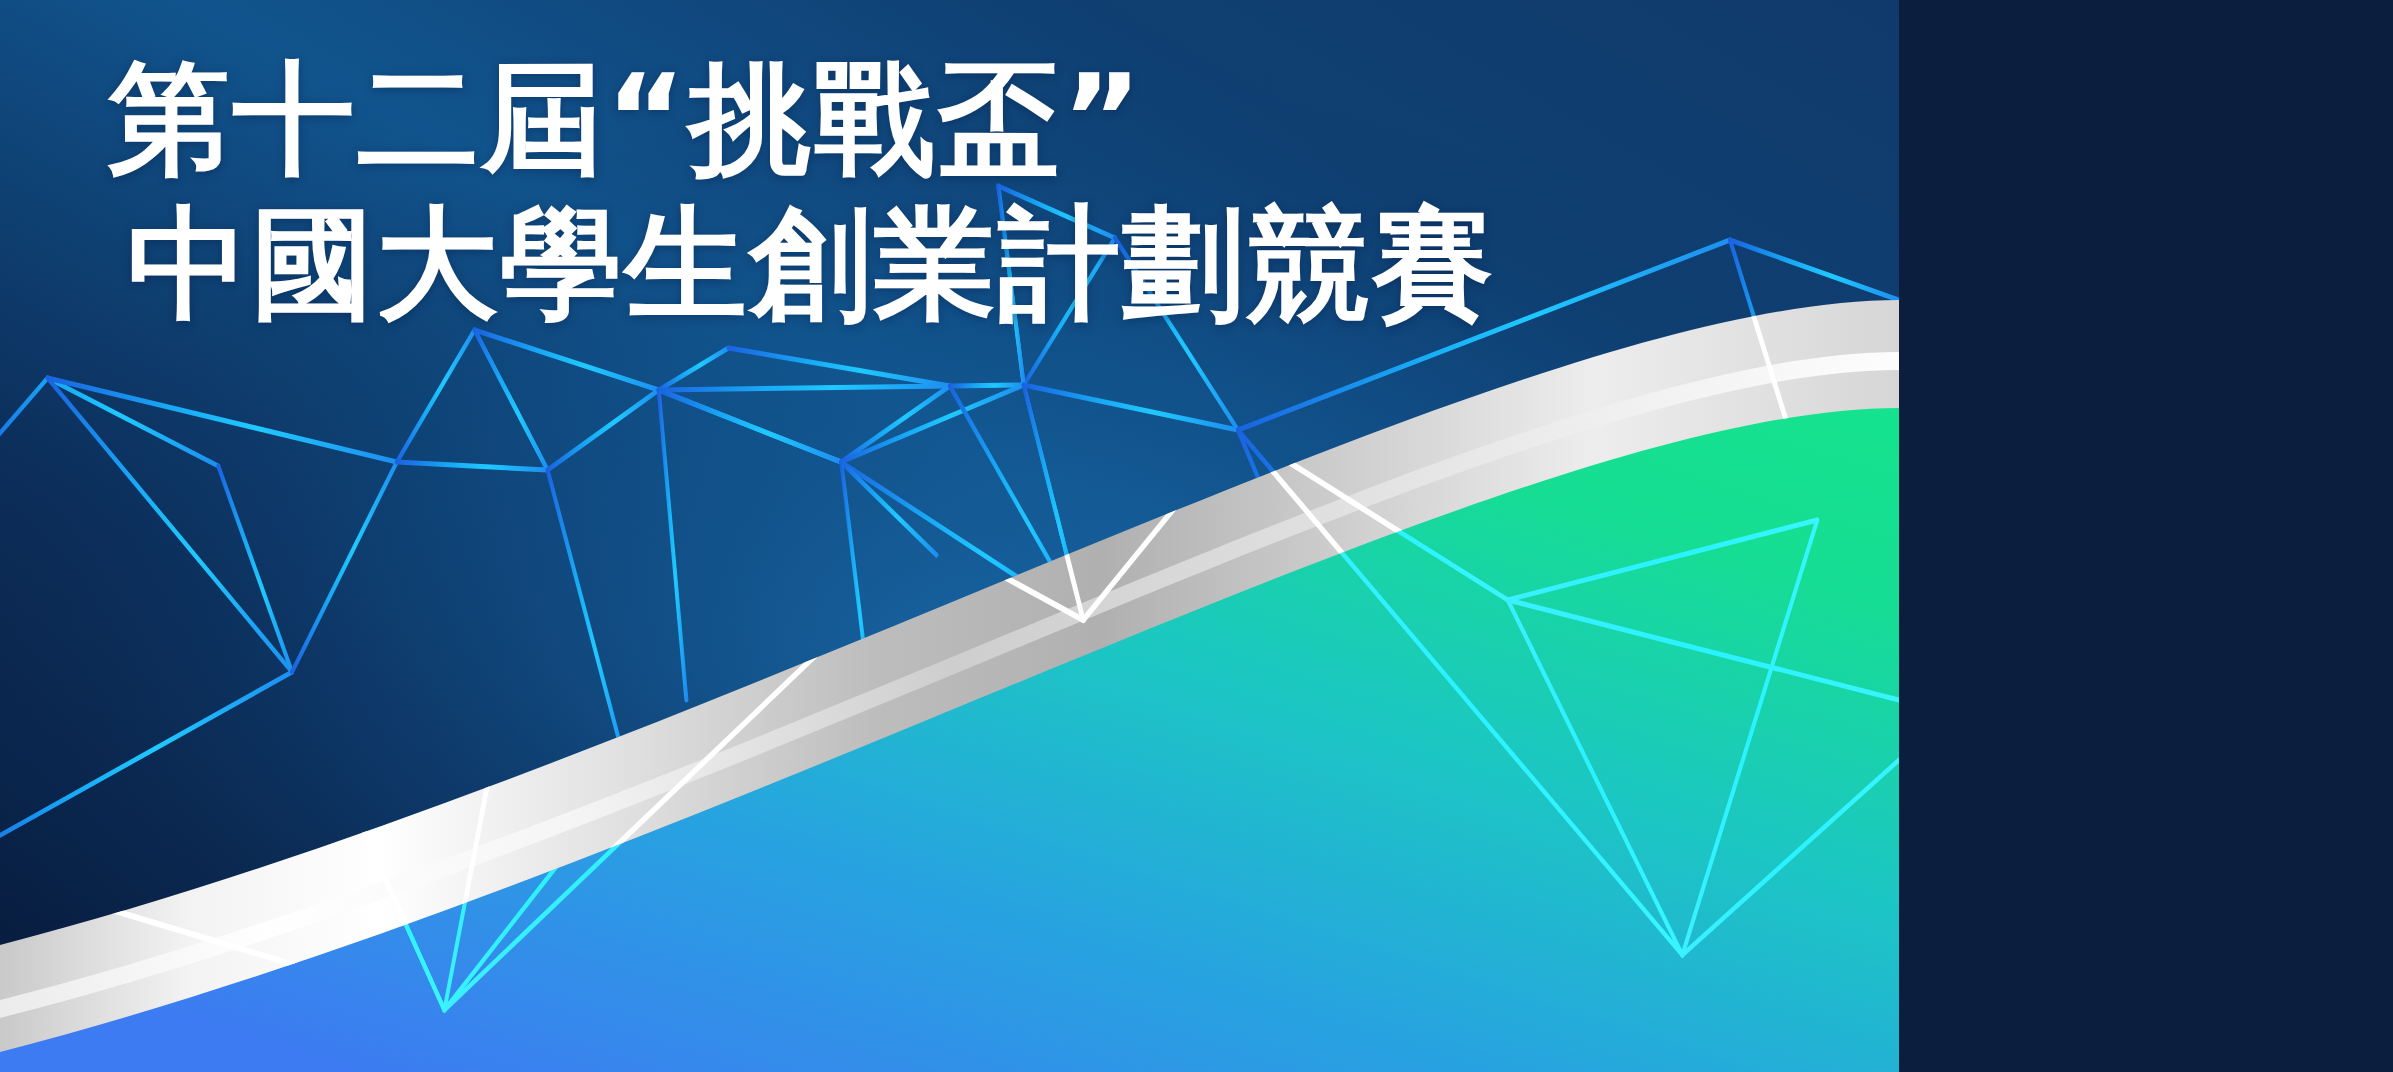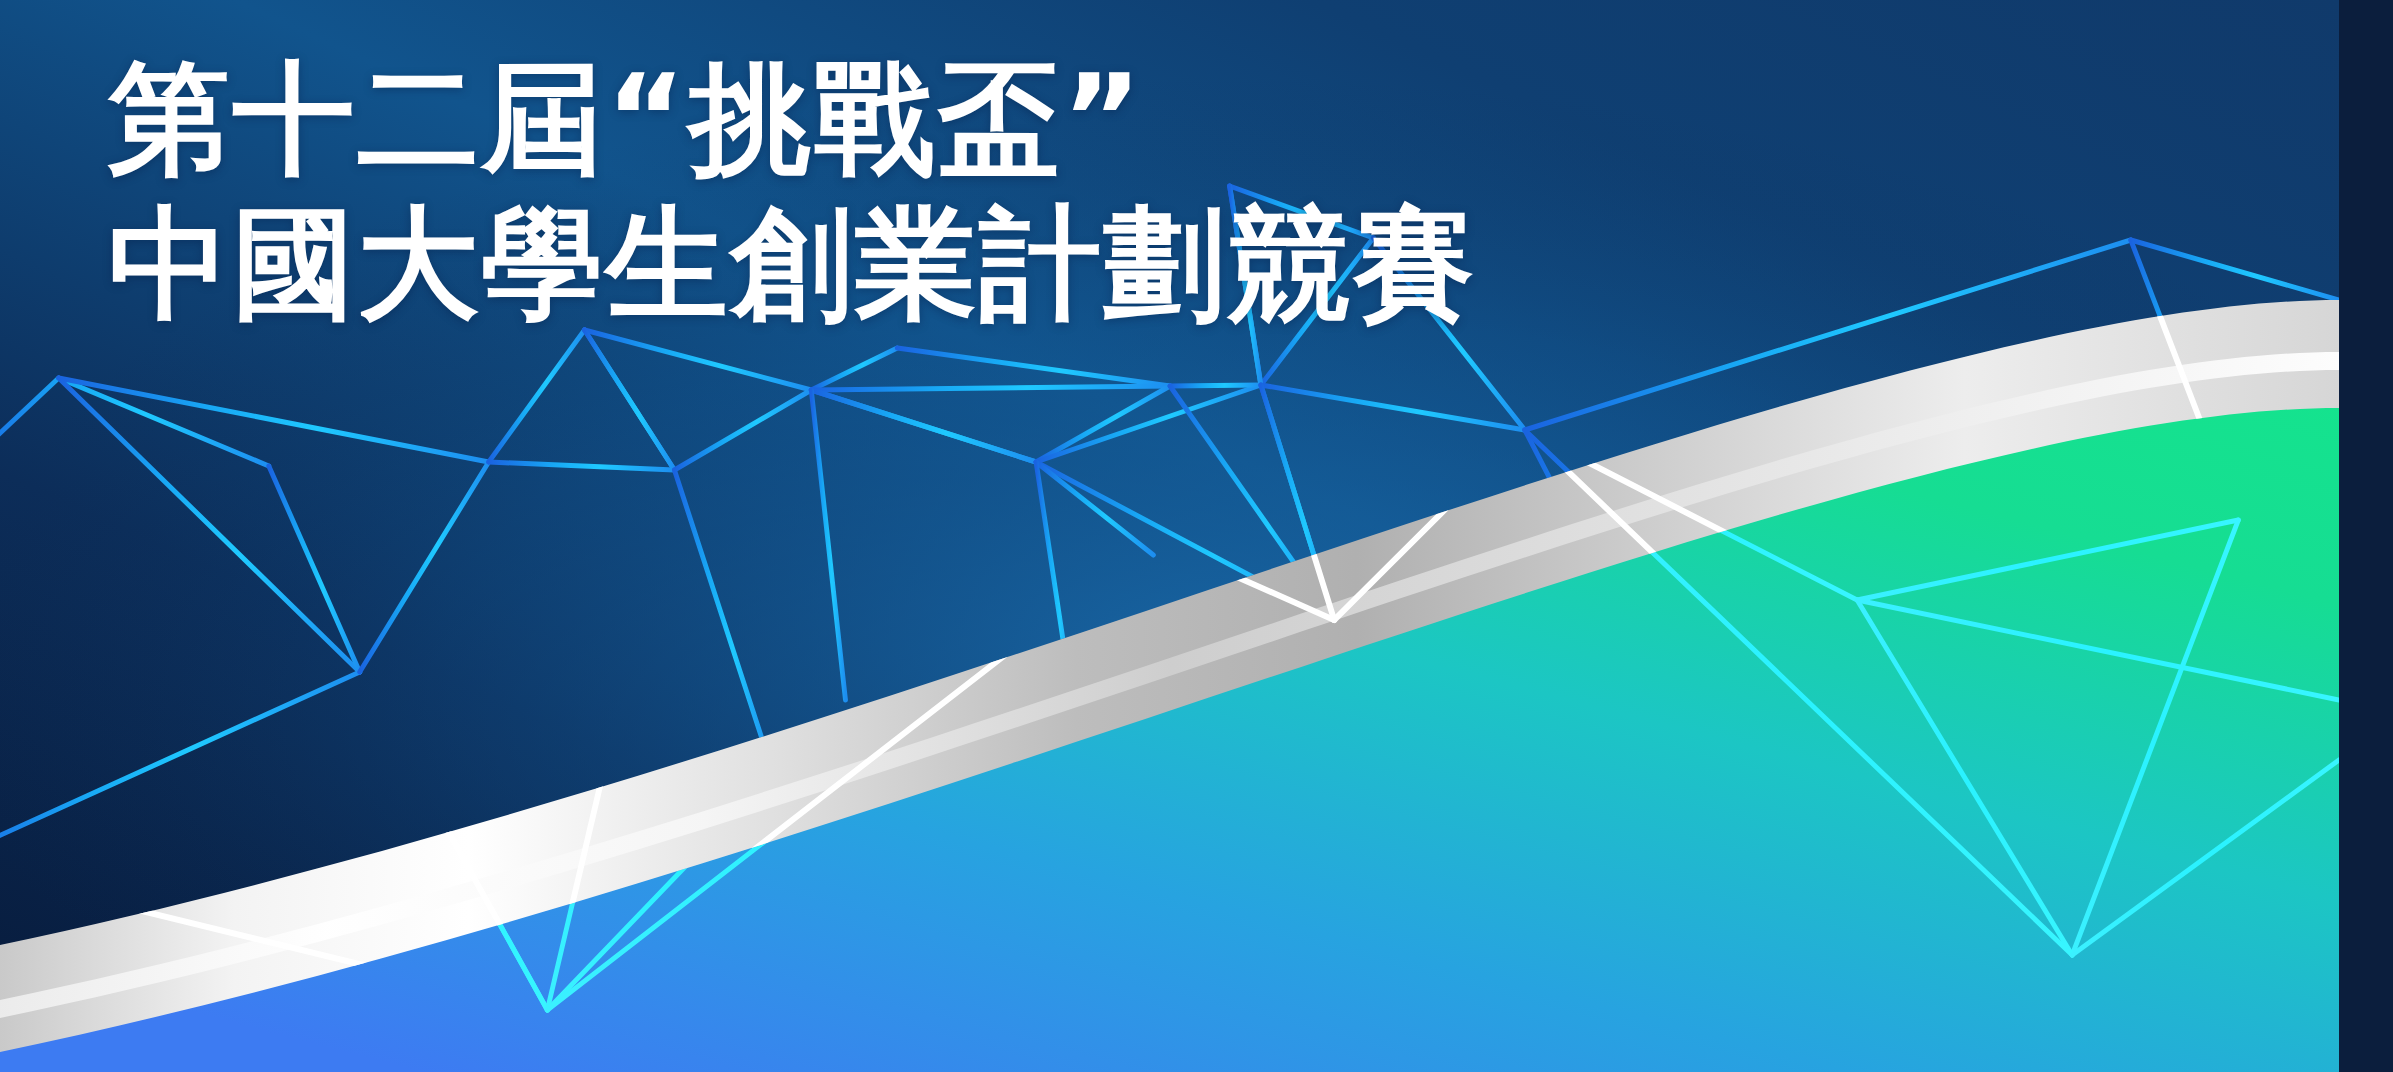--- a/index.html
+++ b/index.html
@@ -2,21 +2,21 @@
 <html><head>
 <meta charset="utf-8">
 <style>
   html, body {
     margin: 0;
     padding: 0;
     background: #0b1e3d;
   }
   #banner {
     position: relative;
-    width: 2339px;
+    width: 1899px;
     height: 1072px;
     overflow: hidden;
     font-family: "DejaVu Sans", "Liberation Sans", sans-serif;
     background: #0d2a55;
   }
   #art {
     position: absolute;
     inset: 0;
     width: 100%;
     height: 100%;
@@ -37,20 +37,21 @@
     text-shadow: 0 2px 10px rgba(0, 20, 60, 0.35);
   }
   .title-line-1 {
     font-size: 122px;
     line-height: 1.18;
   }
   .title-line-2 {
     font-size: 122px;
     line-height: 1.16;
     margin-top: 2px;
+    margin-left: 19px;
   }
 </style>
 </head>
 <body>
 
 <div id="banner">
 
   <svg id="art" viewBox="0 0 2393 1072" preserveAspectRatio="none" xmlns="http://www.w3.org/2000/svg">
     <defs>
 

